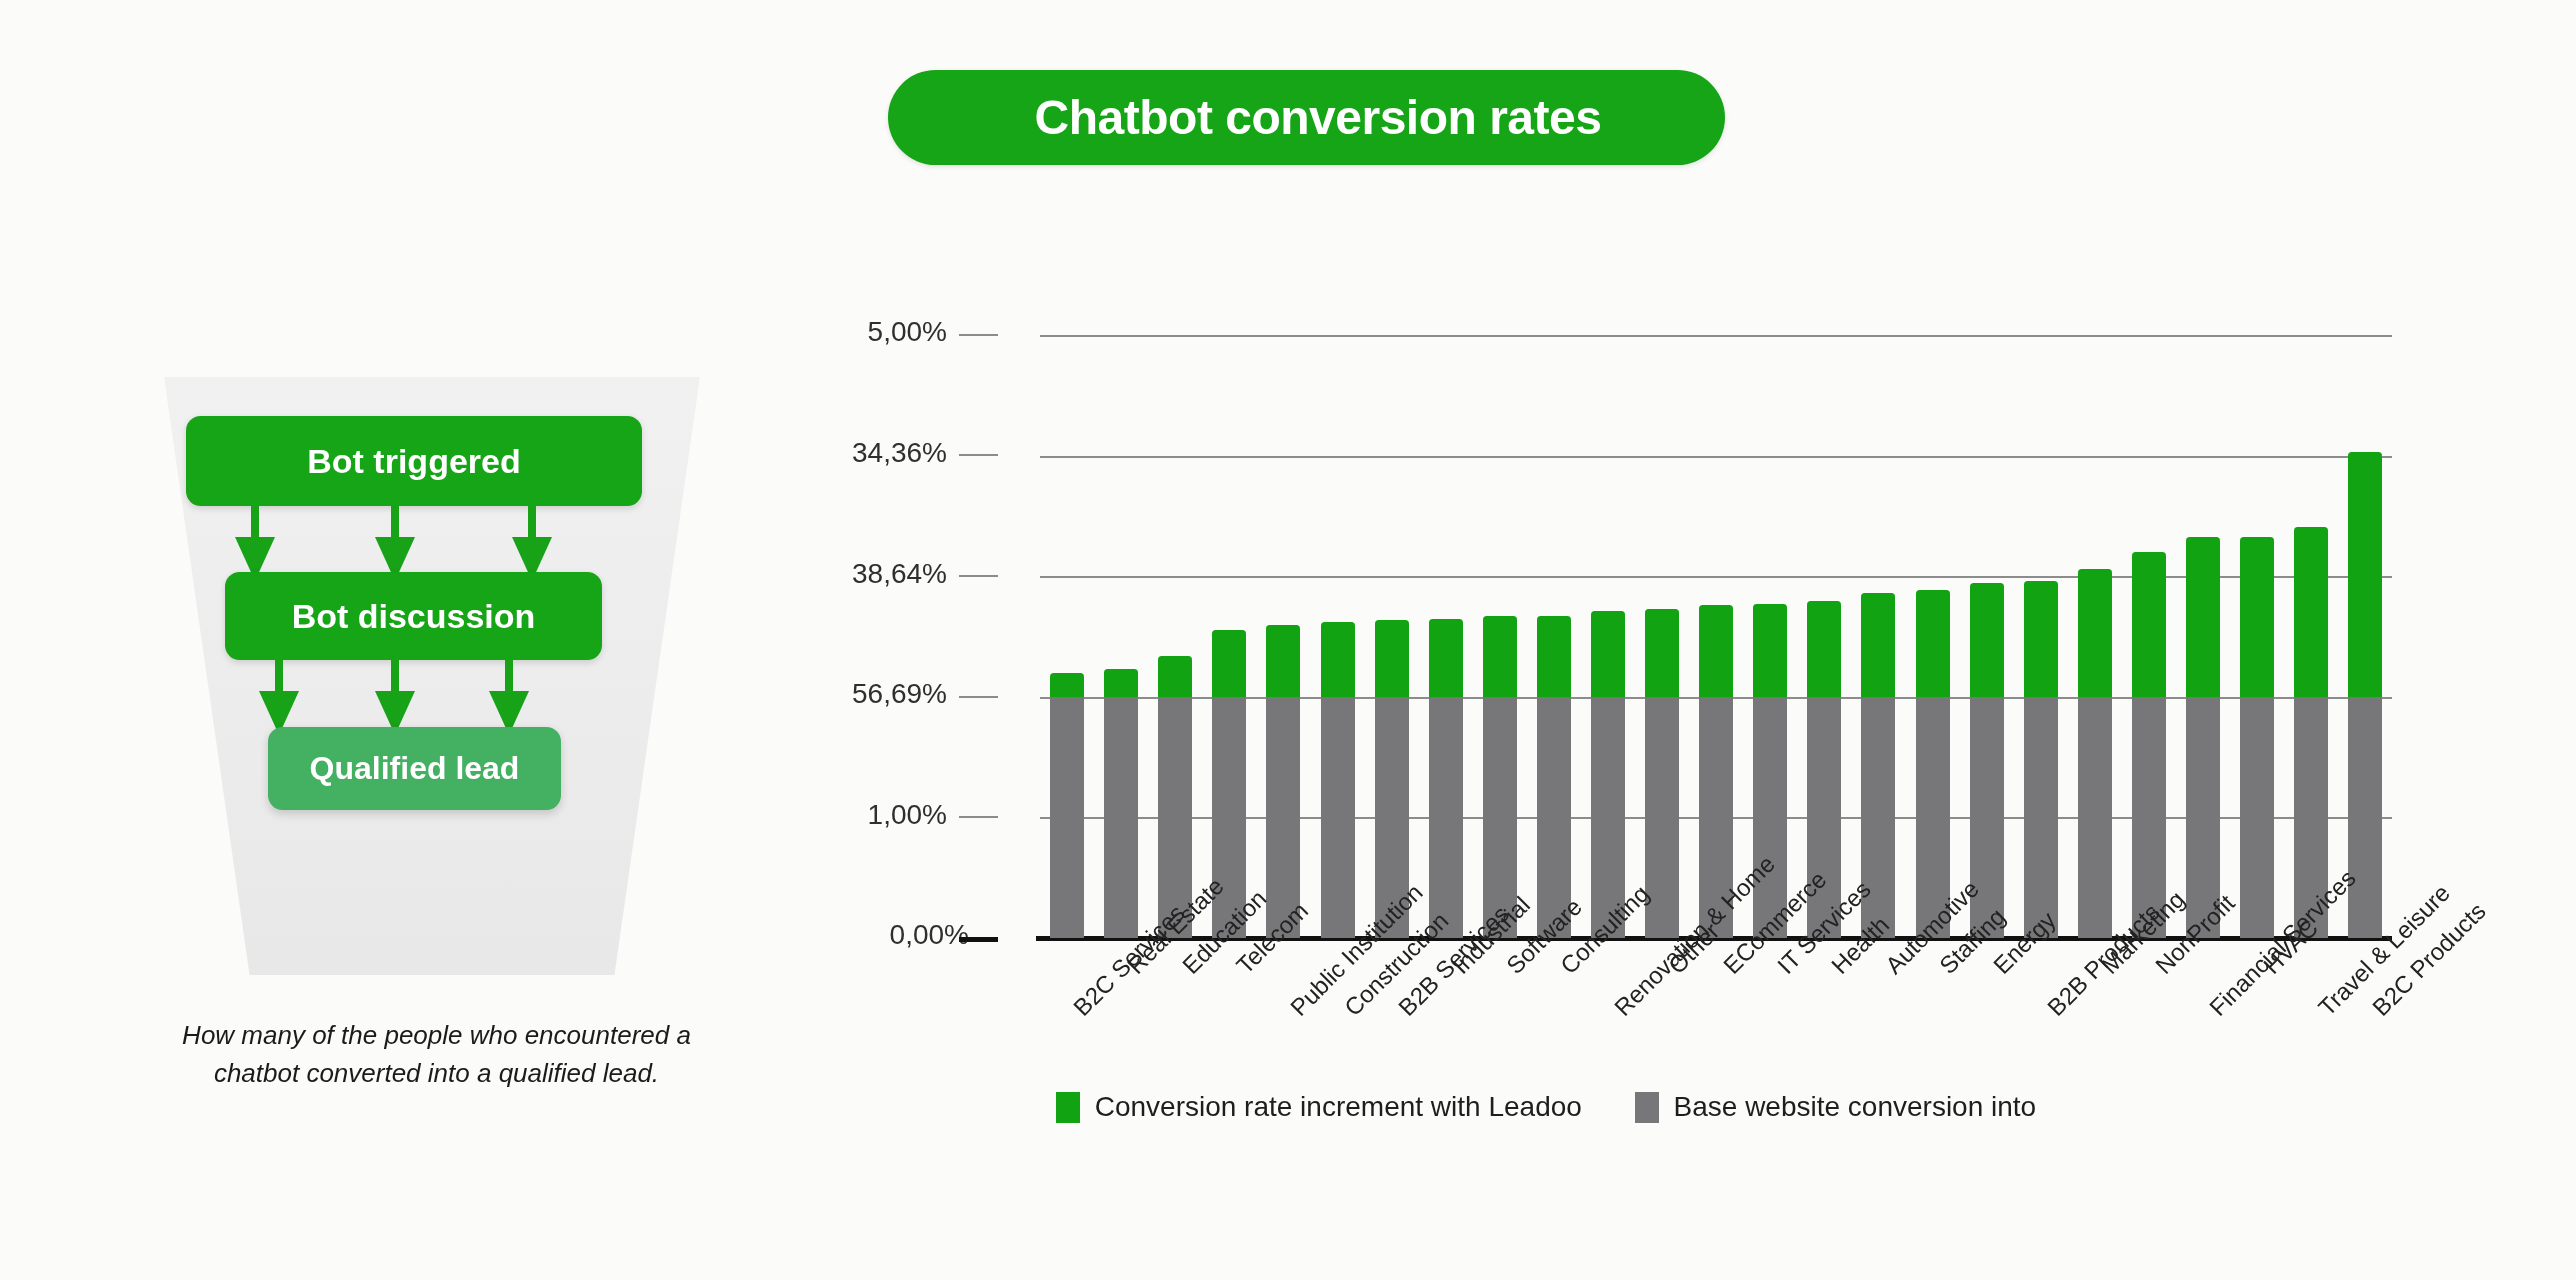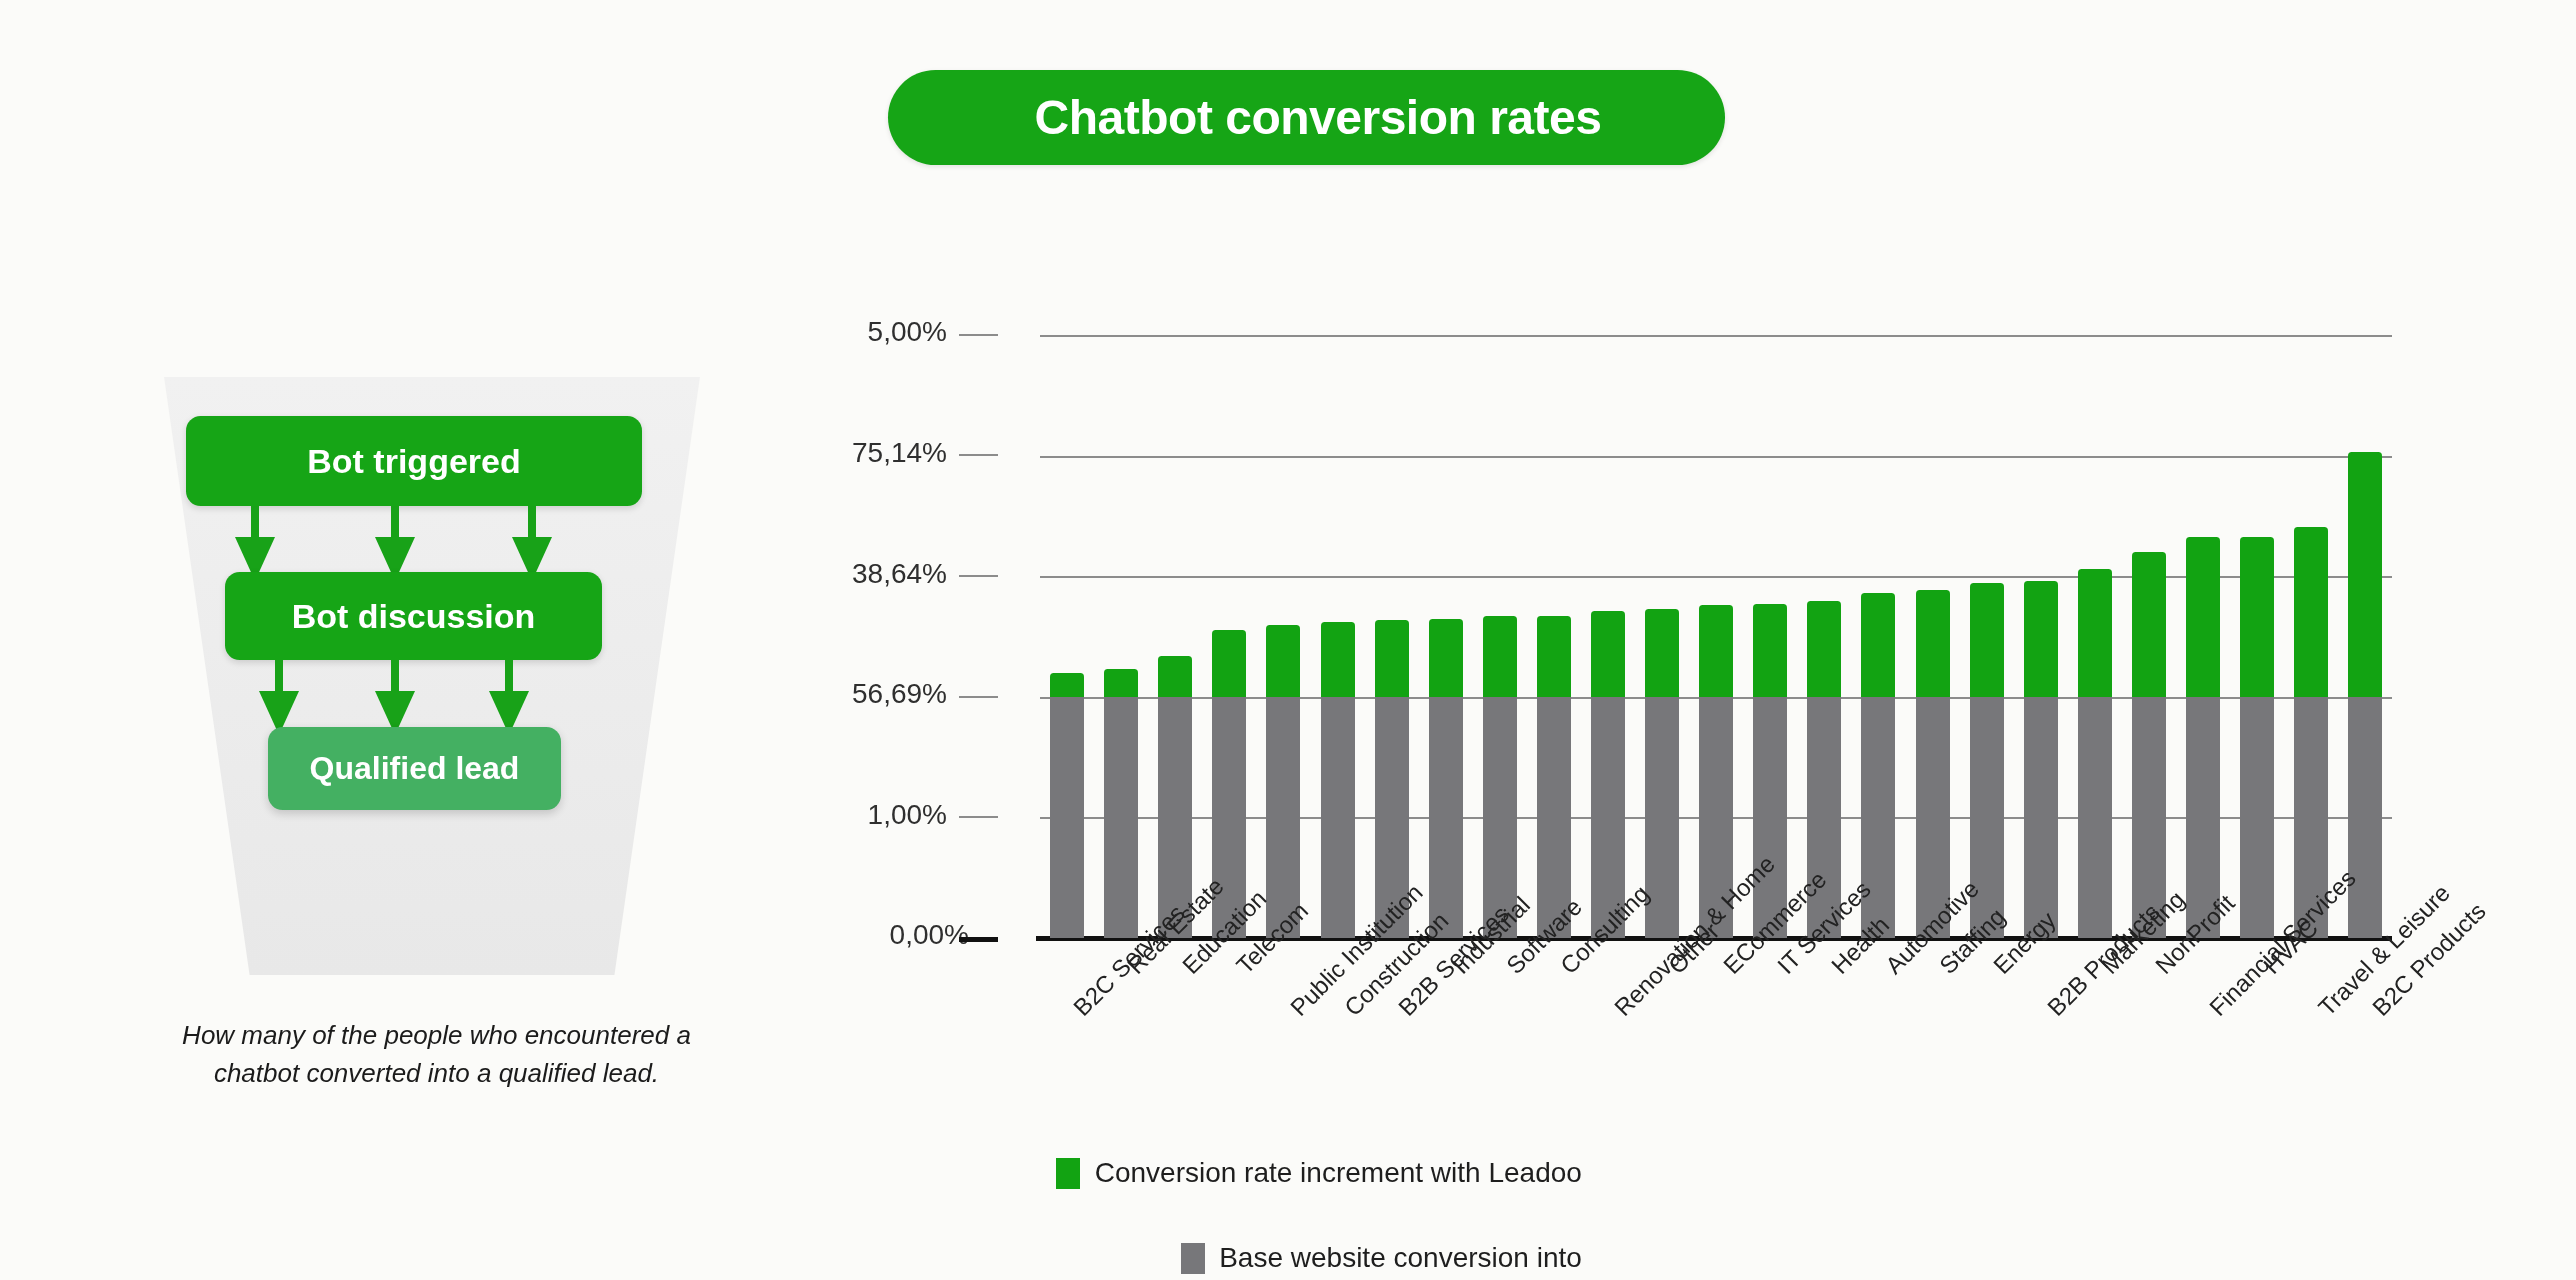--- a/index.html
+++ b/index.html
@@ -137,22 +137,22 @@
 
   .xlabel {
     position: absolute;
     font-size: 24px; color: #222222; white-space: nowrap;
     transform-origin: left top;
     transform: rotate(-45deg);
     text-align: left;
   }
 
   #legend {
-    position: absolute; left: 1056px; top: 1157px;
-    display: flex; align-items: flex-end; gap: 53px; flex-direction: column;
+    position: absolute; left: 1056px; top: 1091px;
+    display: flex; align-items: center; gap: 53px;
   }
   .legend-item { display: flex; align-items: center; gap: 14.7px; }
   .legend-swatch { width: 24px; height: 31px; }
   .legend-label { font-size: 28px; color: #1e1e1e; }
 </style>
 </head>
 <body>
 
 <div id="page">
 
@@ -212,21 +212,21 @@
 
     <div id="chart-title-pill">
       <span id="chart-title-text">Chatbot conversion rates</span>
     </div>
 
   </div>
 
   <div id="y-axis">
       <div class="ylabel" style="left: 800px; top: 316px;">5,00%</div>
       <div class="ytickmark" style="left: 959px; top: 334px;"></div>
-      <div class="ylabel" style="left: 800px; top: 437px;">75,14%</div>
+      <div class="ylabel" style="left: 800px; top: 437px;">34,36%</div>
       <div class="ytickmark" style="left: 959px; top: 454px;"></div>
       <div class="ylabel" style="left: 800px; top: 558px;">38,64%</div>
       <div class="ytickmark" style="left: 959px; top: 575px;"></div>
       <div class="ylabel" style="left: 800px; top: 678px;">56,69%</div>
       <div class="ytickmark" style="left: 959px; top: 696px;"></div>
       <div class="ylabel" style="left: 800px; top: 799px;">1,00%</div>
       <div class="ytickmark" style="left: 959px; top: 816px;"></div>
       <div class="ylabel" style="left: 822px; top: 919px;">0,00%</div>
       <div class="ytickmark" style="left: 959px; top: 937px; background: rgb(17, 17, 17); height: 4.6px;"></div>
     </div>

